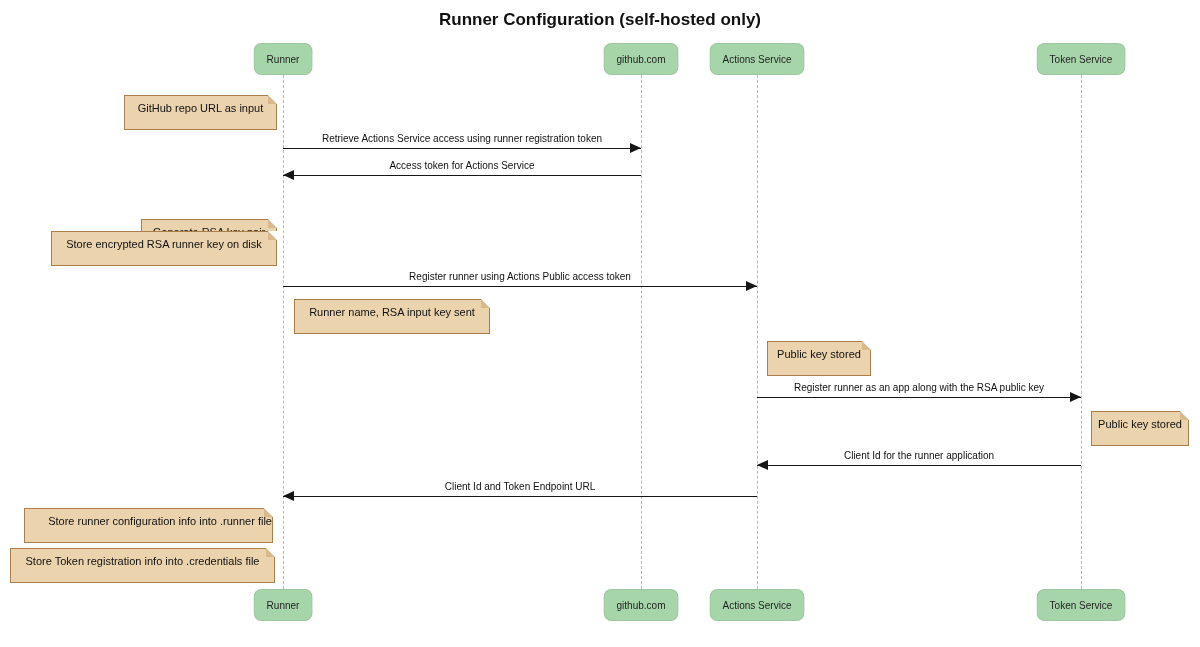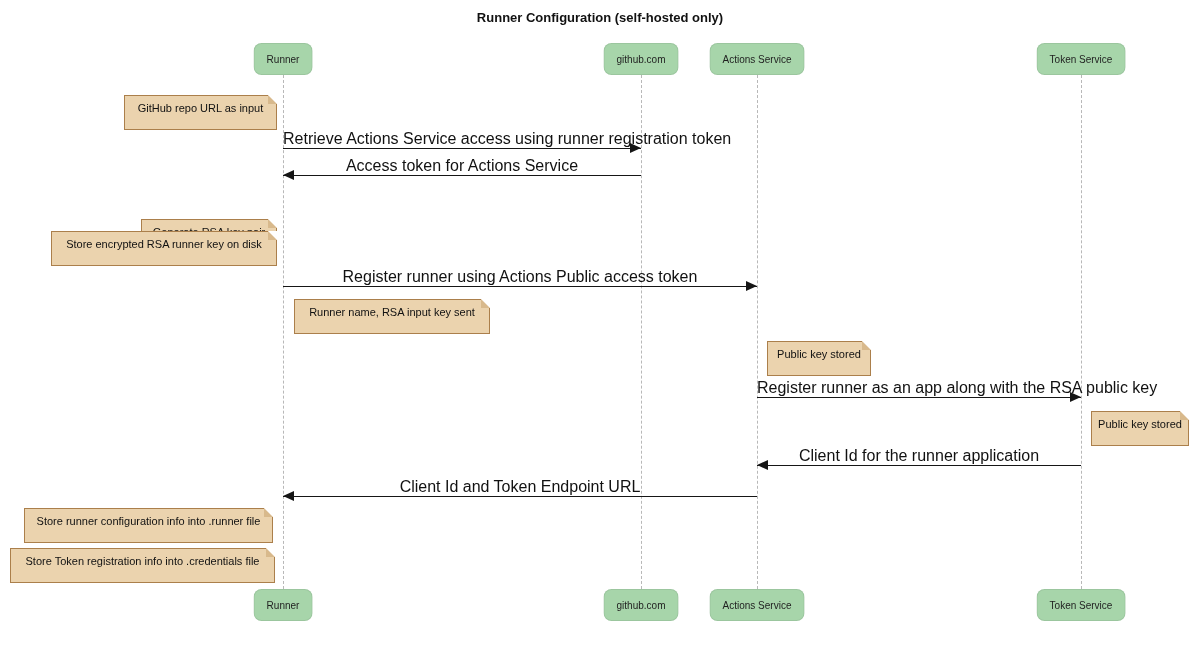--- a/index.html
+++ b/index.html
@@ -14,21 +14,21 @@
     height: 647px;
     background: var(--bg, #ffffff);
     overflow: hidden;
   }
   .title {
     position: absolute;
     top: 10px;
     left: 0;
     right: 0;
     text-align: center;
-    font-size: 13px;
+    font-size: 17px;
     font-weight: bold;
     color: var(--text, #111);
   }
   .lifeline {
     position: absolute;
     width: 0;
     border-left: 1px dashed var(--lifeline, #b8b8b8);
   }
   .participant {
     position: absolute;
@@ -55,21 +55,21 @@
     height: 0;
     border-top: 5px solid transparent;
     border-bottom: 5px solid transparent;
   }
   .msg-head.right { border-left: 11px solid var(--arrow, #161616); }
   .msg-head.left  { border-right: 11px solid var(--arrow, #161616); }
   .msg-label {
     position: absolute;
     height: 14px;
     line-height: 14px;
-    font-size: 16px;
+    font-size: 10px;
     text-align: center;
     color: var(--text, #111);
     white-space: nowrap;
   }
   .note {
     position: absolute;
     box-sizing: border-box;
     height: 35px;
     line-height: 25px;
     background: var(--note-fill, #ebd3ae);
@@ -122,21 +122,21 @@
       <div class="msg-head left" style="left: 283px; top: 491px;"></div>
       <div class="msg-label" style="left: 283px; top: 480px; width: 474px;">Client Id and Token Endpoint URL</div>
     </div>
   <div id="notes-layer">
       <div class="note" style="left: 124px; top: 95px; width: 153px;">GitHub repo URL as input</div>
       <div class="note" style="left: 141px; top: 189px; width: 136px; margin-top: 30px;">Generate RSA key pair</div>
       <div class="note" style="left: 51px; top: 231px; width: 226px;">Store encrypted RSA runner key on disk</div>
       <div class="note" style="left: 294px; top: 299px; width: 196px;">Runner name, RSA input key sent</div>
       <div class="note" style="left: 767px; top: 341px; width: 104px;">Public key stored</div>
       <div class="note" style="left: 1091px; top: 411px; width: 98px;">Public key stored</div>
-      <div class="note" style="left: 24px; top: 508px; width: 249px;">Store runner configuration info into .runner file</div>
+      <div class="note" style="left: 24px; top: 508px; width: 249px; text-align: right;">Store runner configuration info into .runner file</div>
       <div class="note" style="left: 10px; top: 548px; width: 265px;">Store Token registration info into .credentials file</div>
     </div>
   <div id="participants-layer">
       <div class="participant" style="left: 283px; top: 43px;">Runner</div>
       <div class="participant" style="left: 283px; top: 589px;">Runner</div>
       <div class="participant" style="left: 641px; top: 43px;">github.com</div>
       <div class="participant" style="left: 641px; top: 589px;">github.com</div>
       <div class="participant" style="left: 757px; top: 43px;">Actions Service</div>
       <div class="participant" style="left: 757px; top: 589px;">Actions Service</div>
       <div class="participant" style="left: 1081px; top: 43px;">Token Service</div>

